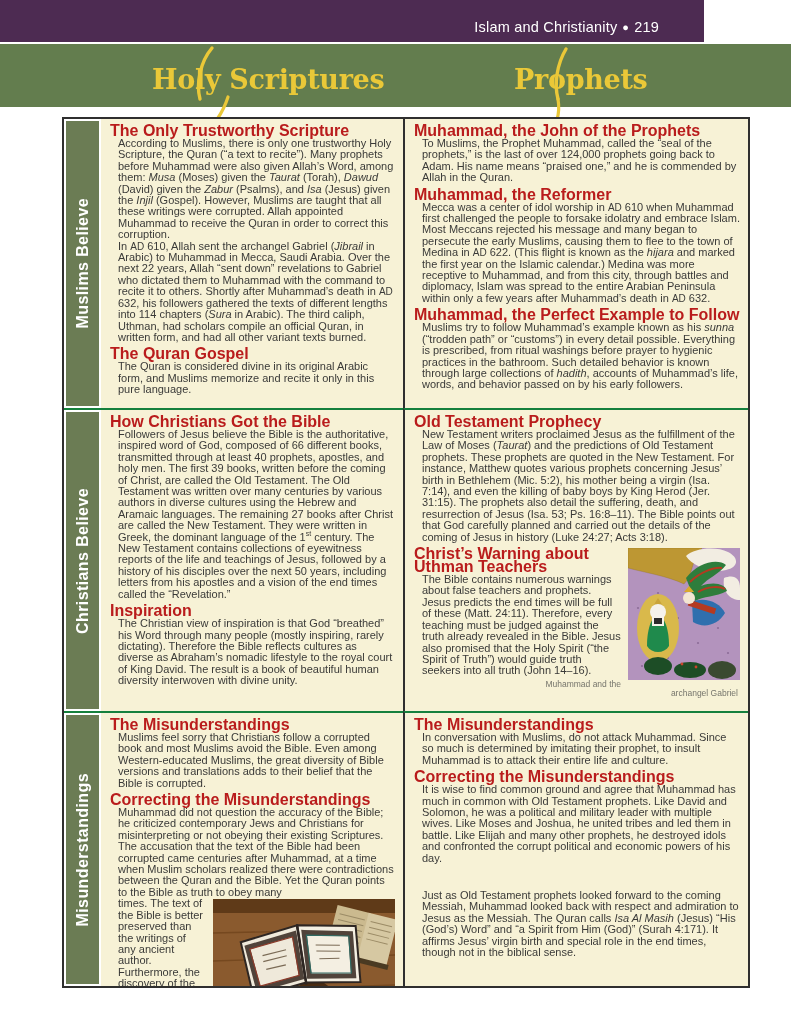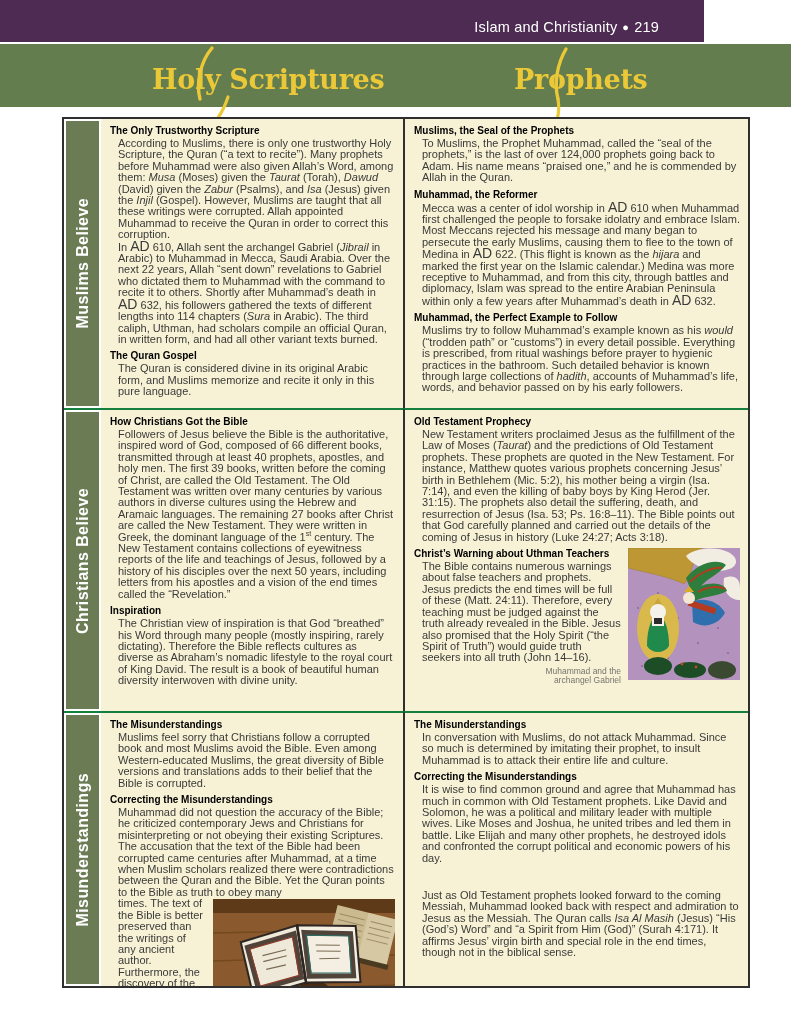--- a/index.html
+++ b/index.html
@@ -24,25 +24,25 @@
              border:2px solid #2f2f2f;background:#f7f2d6;display:grid;
              grid-template-columns:37px 302px 345px;grid-template-rows:289px 303px 1fr;}
   .tcell{box-sizing:border-box;overflow:hidden;}
   .rsep{border-top:2px solid #15803d;}
   .vsep{border-left:2px solid #2f2f2f;}
   .side{background:#ffffff;padding:2px;}
   .side-inner{background:#6b7c54;width:100%;height:100%;display:flex;align-items:center;justify-content:center;box-sizing:border-box;}
   .side-label{color:#ffffff;font-weight:bold;font-size:16px;writing-mode:vertical-rl;transform:rotate(180deg);
               letter-spacing:.4px;white-space:nowrap;font-family:"Liberation Sans",sans-serif;}
   .content{padding:4px 8px 3px 9px;background:#f7f2d6;}
-  .content h3{font-size:10px;line-height:13px;margin:4px 0 1px;color:#000000;font-weight:bold;}
+  .content h3{font-size:16px;line-height:13px;margin:4px 0 1px;color:#b91c1c;font-weight:bold;}
   .content .section:first-child h3{margin-top:1px;}
   .content p{font-size:11px;line-height:11.4px;margin:0 0 0 8px;color:#3a3a38;}
   .content p.follow{margin-top:26px;}
-  .sc{font-size:14px;}
+  .sc{font-size:10px;}
   sup{font-size:7px;line-height:0;}
   i{font-style:italic;}
 
   
   .float-img{float:right;margin:1px 0 2px 7px;line-height:0;}
   .caption{text-align:right;font-size:8.5px;line-height:9.5px;color:#76756c;margin:3px 2px 0 0;}
 
   
   .footer-text{position:absolute;top:1039px;font-size:15px;color:#9b9b98;white-space:nowrap;}
   #footer-left{left:47px;}
@@ -86,30 +86,30 @@
       <div class="section">
         <p>In <span class="sc">AD</span> 610, Allah sent the archangel Gabriel (<i>Jibrail</i> in Arabic) to Muhammad in Mecca, Saudi Arabia. Over the next 22 years, Allah “sent down” revelations to Gabriel who dictated them to Muhammad with the command to recite it to others. Shortly after Muhammad’s death in <span class="sc">AD</span> 632, his followers gathered the texts of different lengths into 114 chapters (<i>Sura</i> in Arabic). The third caliph, Uthman, had scholars compile an official Quran, in written form, and had all other variant texts burned.</p>
       </div>
       <div class="section">
         <h3>The Quran Gospel</h3>
         <p>The Quran is considered divine in its original Arabic form, and Muslims memorize and recite it only in this pure language.</p>
       </div>
     </div>
     <div class="tcell content vsep">
       <div class="section">
-        <h3>Muslims, the Seal of the Prophets</h3>
+        <h3>Muhammad, the John of the Prophets</h3>
         <p>To Muslims, the Prophet Muhammad, called the “seal of the prophets,” is the last of over 124,000 prophets going back to Adam. His name means “praised one,” and he is commended by Allah in the Quran.</p>
       </div>
       <div class="section">
         <h3>Muhammad, the Reformer</h3>
         <p>Mecca was a center of idol worship in <span class="sc">AD</span> 610 when Muhammad first challenged the people to forsake idolatry and embrace Islam. Most Meccans rejected his message and many began to persecute the early Muslims, causing them to flee to the town of Medina in <span class="sc">AD</span> 622. (This flight is known as the <i>hijara</i> and marked the first year on the Islamic calendar.) Medina was more receptive to Muhammad, and from this city, through battles and diplomacy, Islam was spread to the entire Arabian Peninsula within only a few years after Muhammad’s death in <span class="sc">AD</span> 632.</p>
       </div>
       <div class="section">
         <h3>Muhammad, the Perfect Example to Follow</h3>
-        <p>Muslims try to follow Muhammad’s example known as his <i>would</i> (“trodden path” or “customs”) in every detail possible. Everything is prescribed, from ritual washings before prayer to hygienic practices in the bathroom. Such detailed behavior is known through large collections of <i>hadith</i>, accounts of Muhammad’s life, words, and behavior passed on by his early followers.</p>
+        <p>Muslims try to follow Muhammad’s example known as his <i>sunna</i> (“trodden path” or “customs”) in every detail possible. Everything is prescribed, from ritual washings before prayer to hygienic practices in the bathroom. Such detailed behavior is known through large collections of <i>hadith</i>, accounts of Muhammad’s life, words, and behavior passed on by his early followers.</p>
       </div>
     </div>
 
     <div class="tcell side rsep">
       <div class="side-inner">
         <span class="side-label">Christians Believe</span>
       </div>
     </div>
     <div class="tcell content rsep">
       <div class="section">

